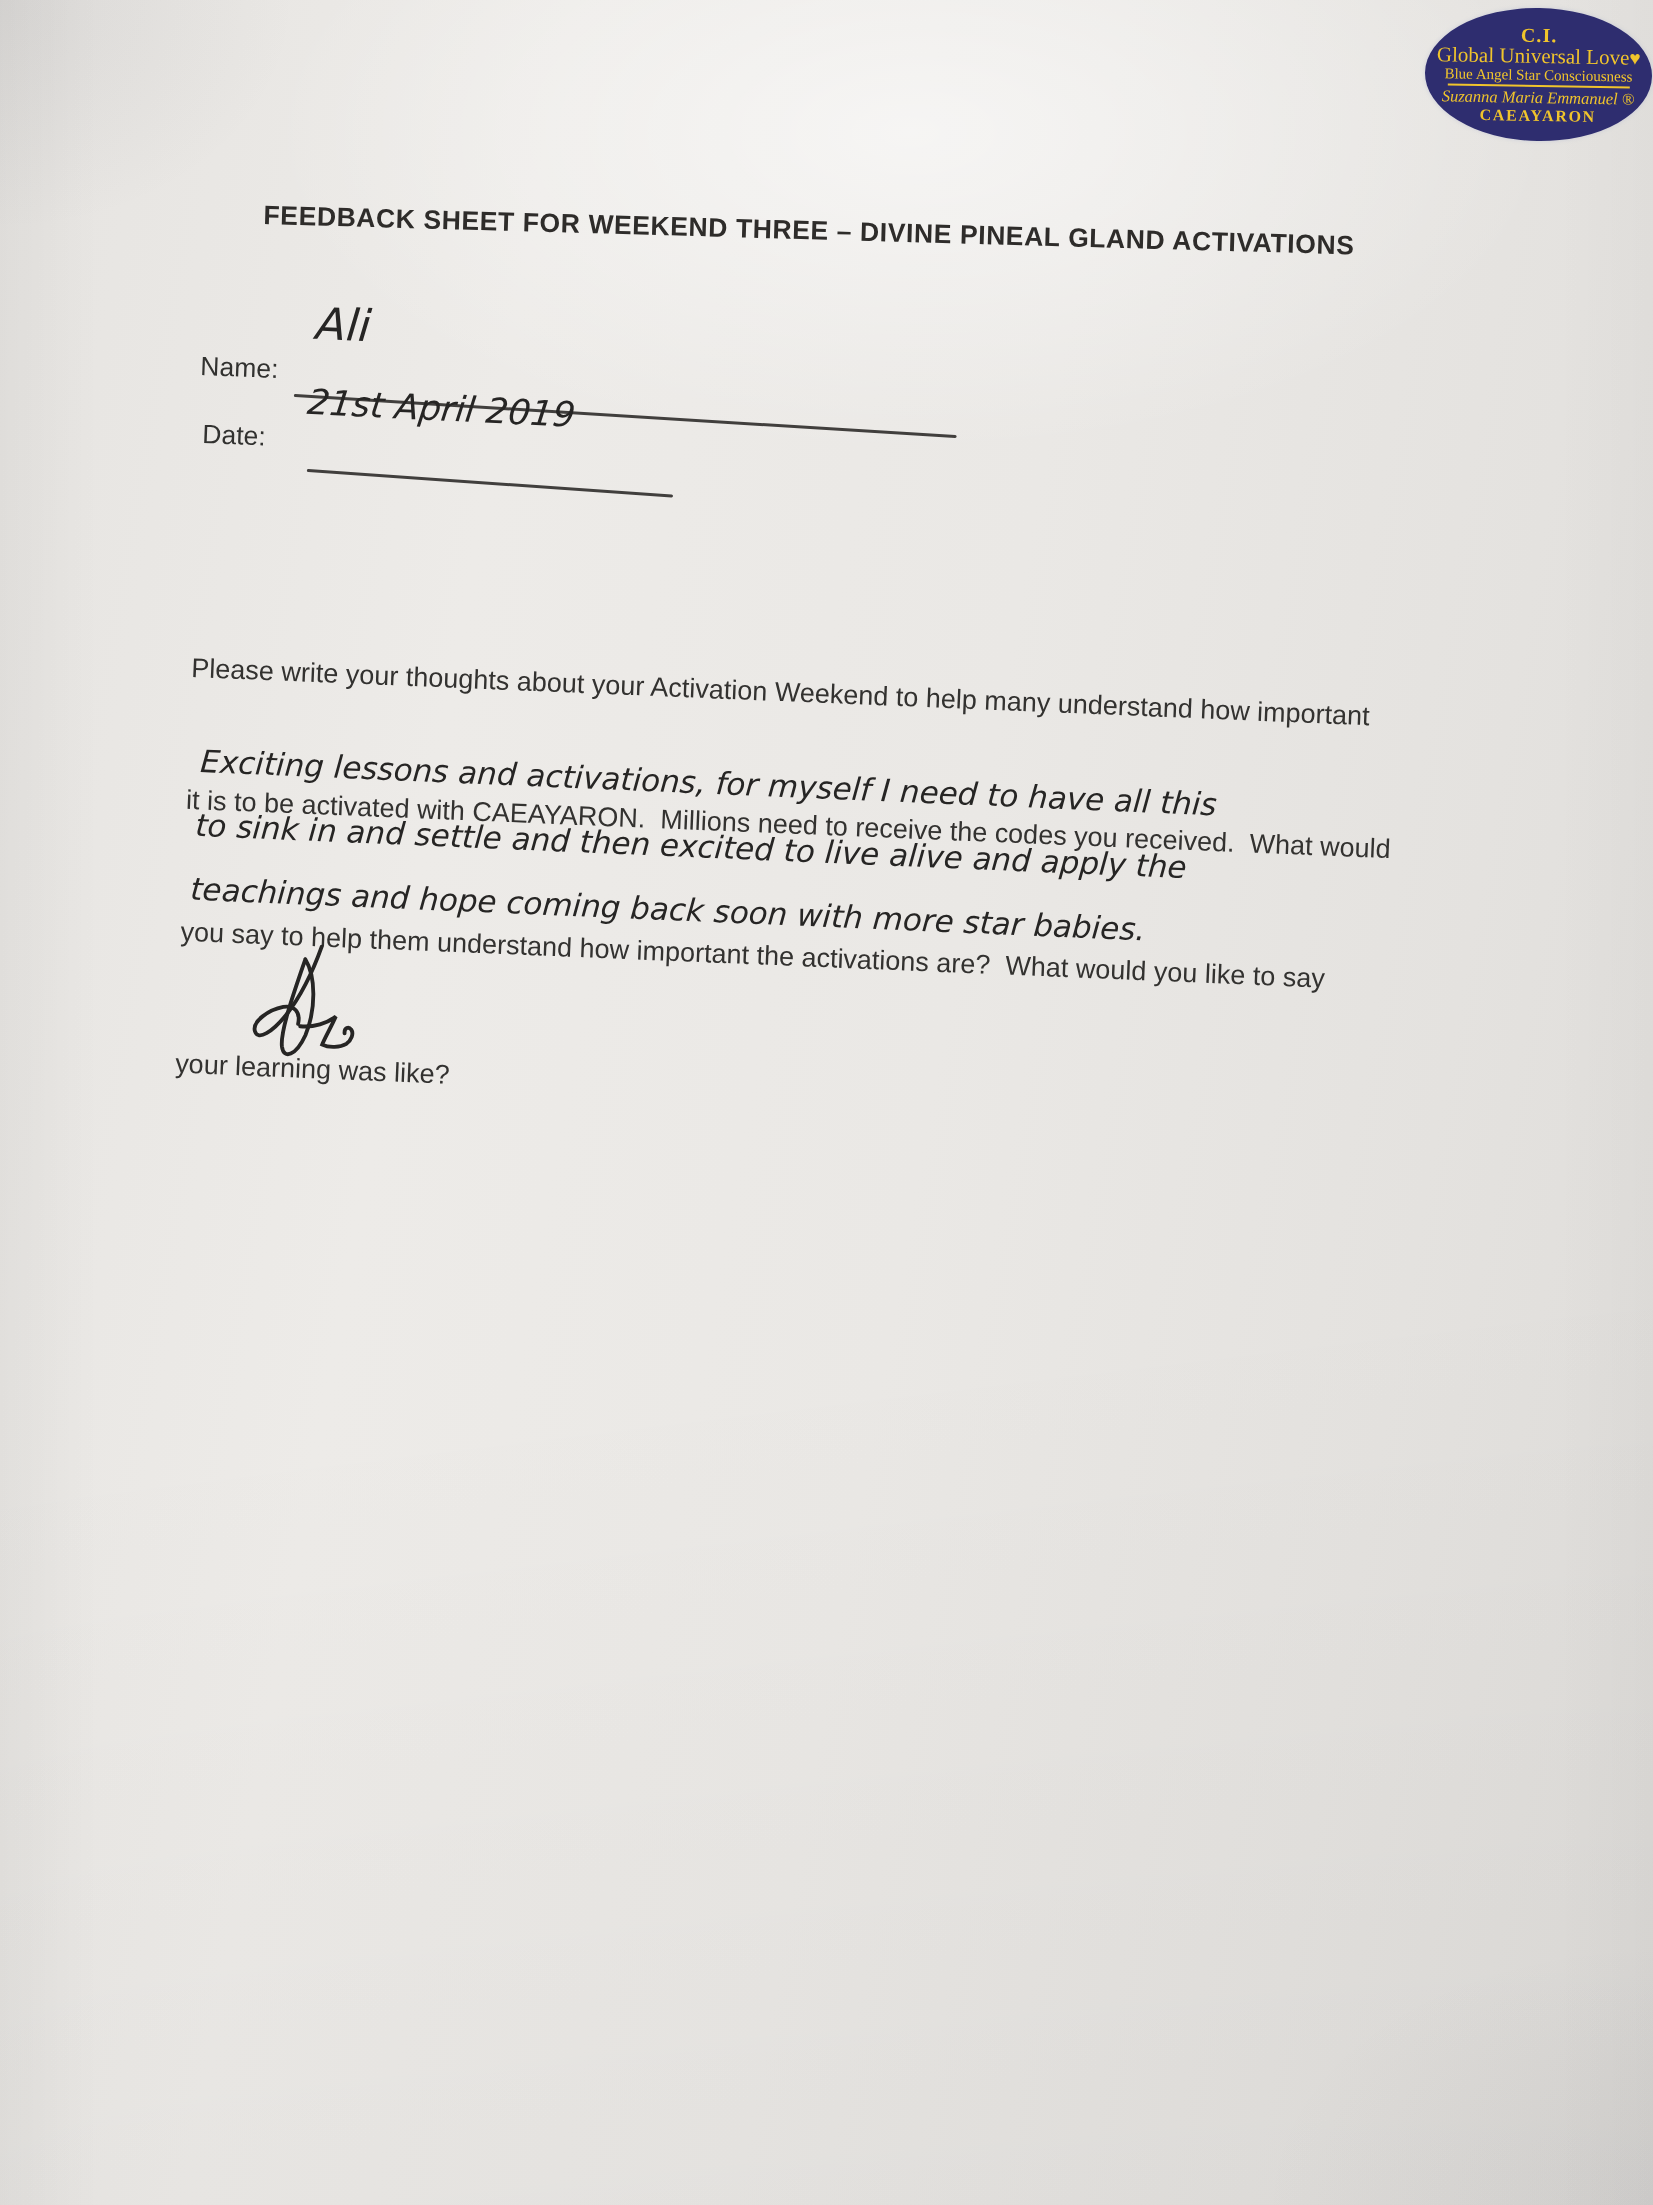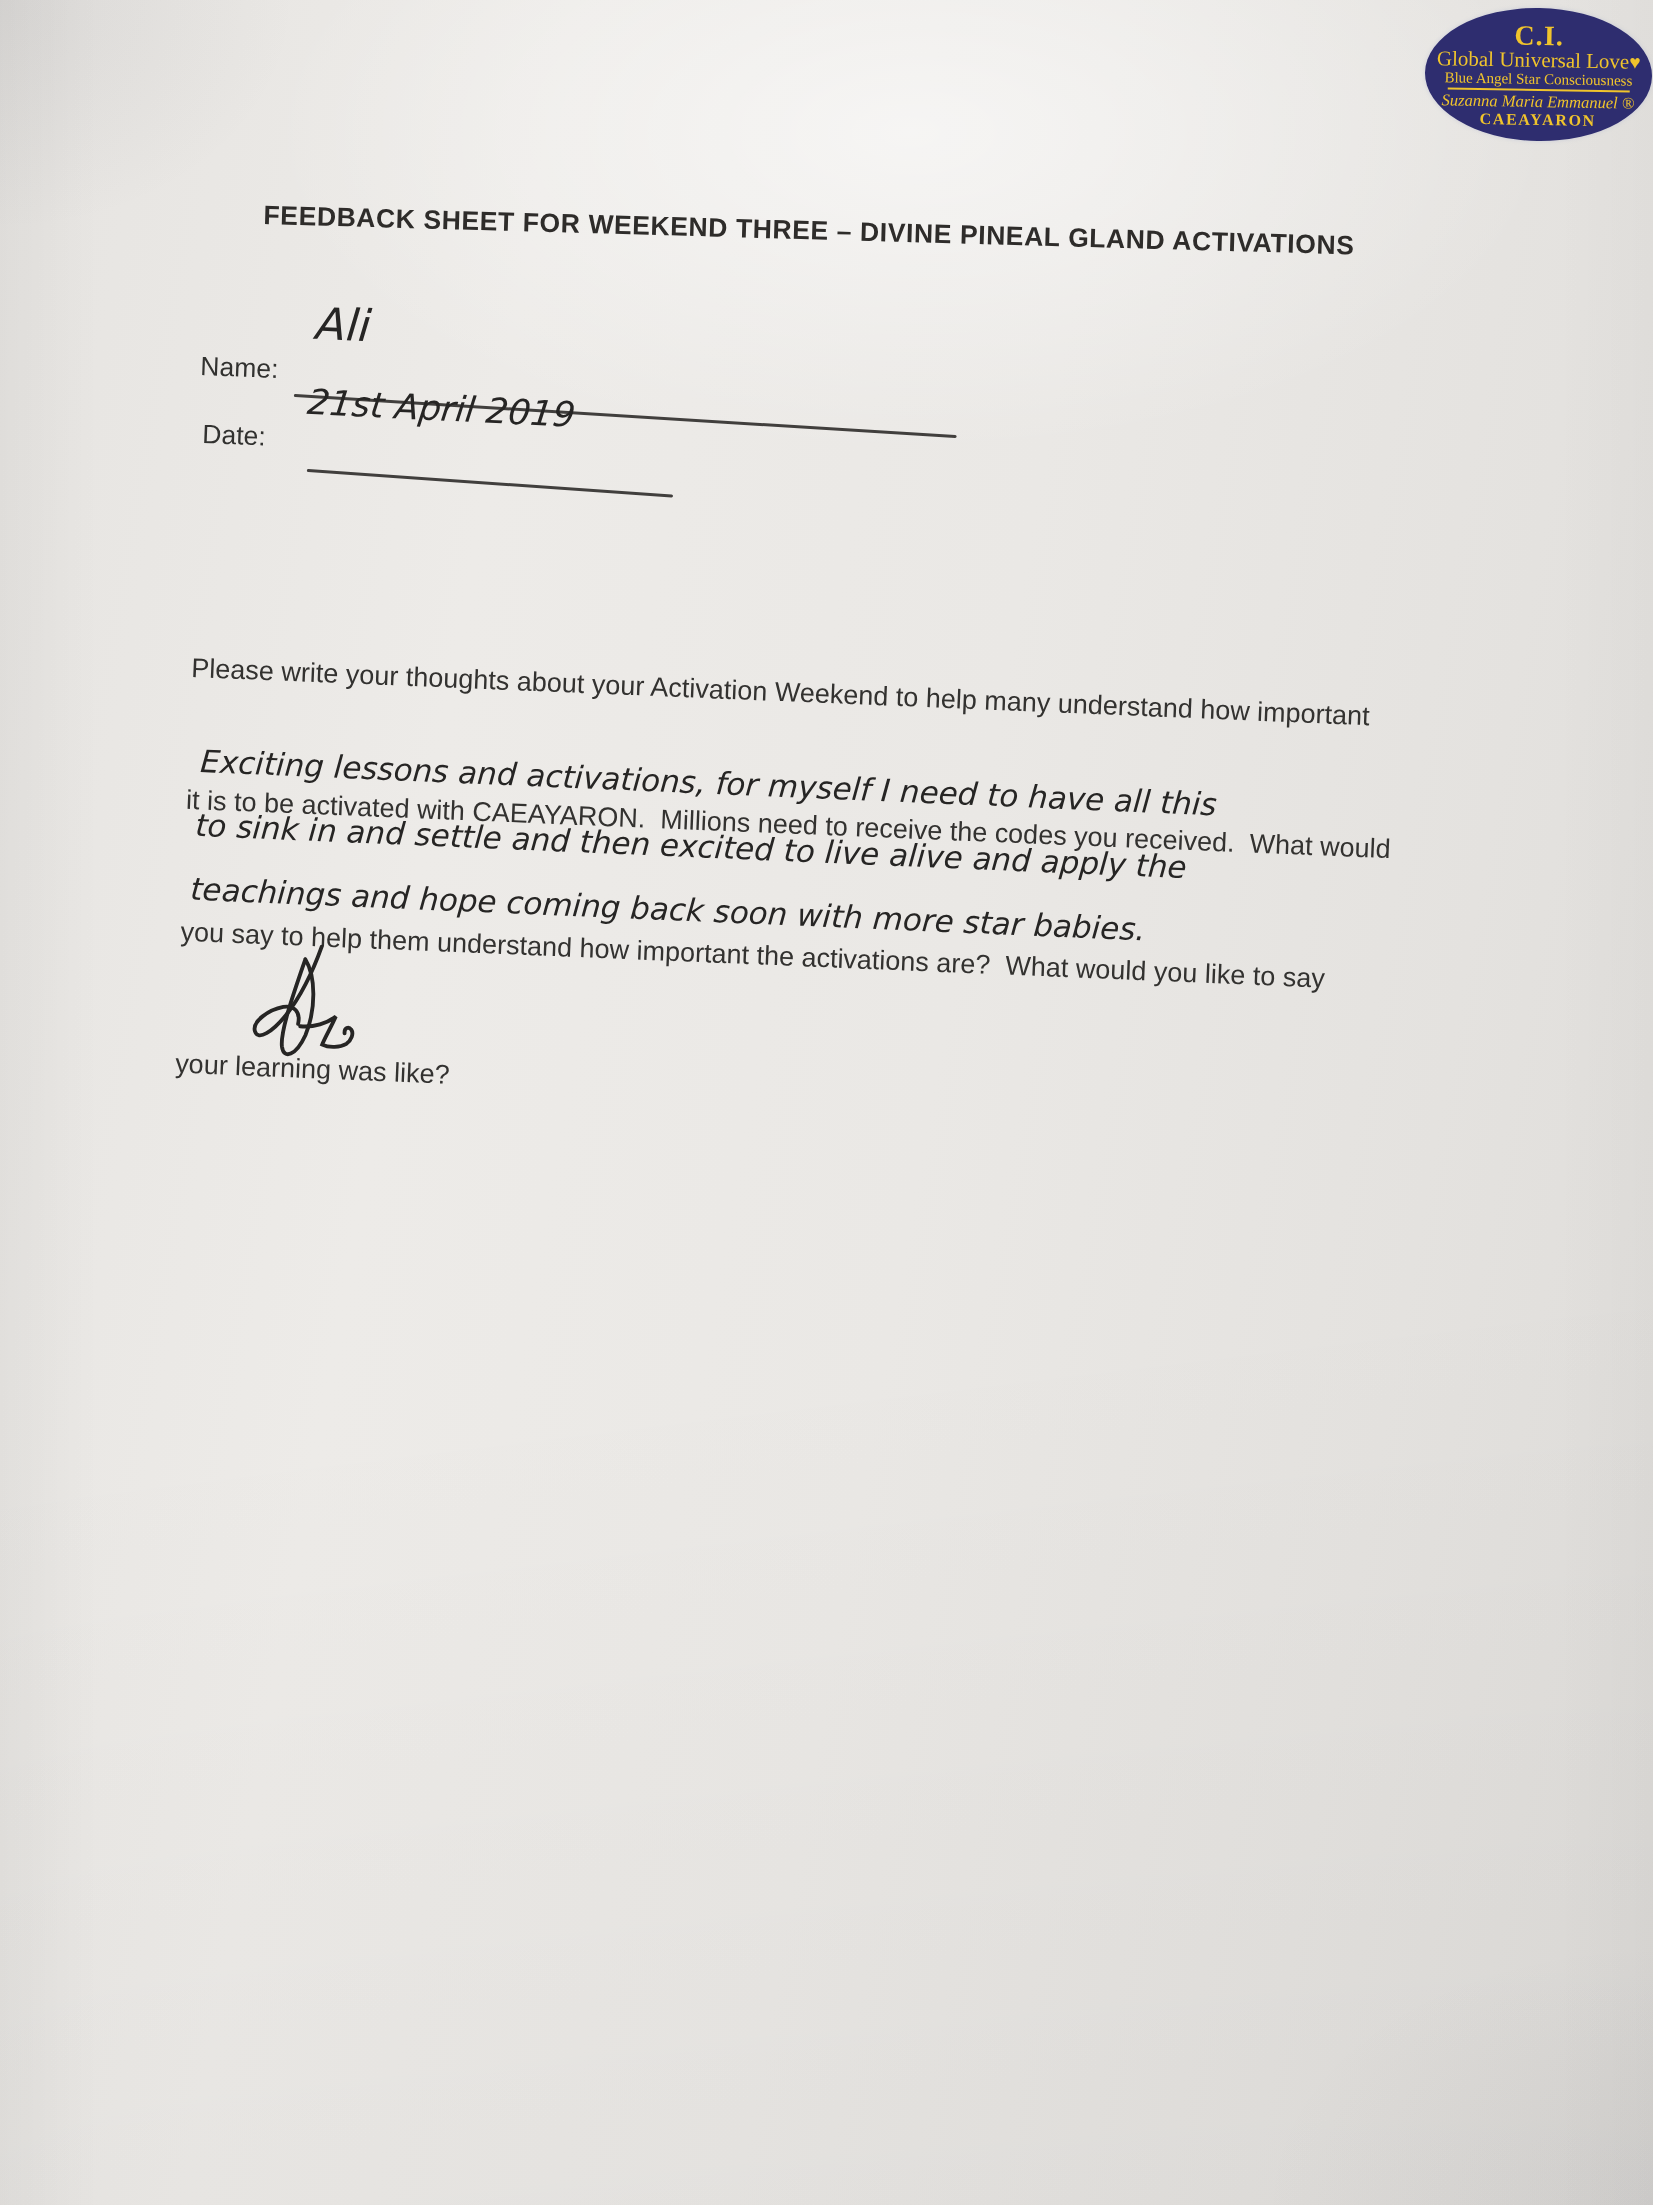--- a/index.html
+++ b/index.html
@@ -38,21 +38,21 @@
     display: flex;
     flex-direction: column;
     align-items: center;
     justify-content: center;
     transform: rotate(1deg);
     font-family: "Liberation Serif", serif;
     color: #f0c42c;
     text-align: center;
     line-height: 1.04;
   }
-  .logo-ci        { font-size: 28px; font-weight: bold; letter-spacing: 1.1px; }
+  .logo-ci        { font-size: 20px; font-weight: bold; letter-spacing: 1.1px; }
   .logo-love      { font-size: 21px; white-space: nowrap; }
   .logo-heart     { font-size: 19px; }
   .logo-blue      { font-size: 15px; white-space: nowrap; }
   .logo-divider   { width: 182px; height: 1.7px; background: #f0c42c; margin: 2.2px 0 1.7px 0; }
   .logo-channel   { font-size: 16.5px; font-style: italic; white-space: nowrap; }
   .logo-caeayaron { font-size: 16px; font-weight: bold; letter-spacing: 1.7px; margin-top: 1.7px; }
 
   
   .title {
     position: absolute;

